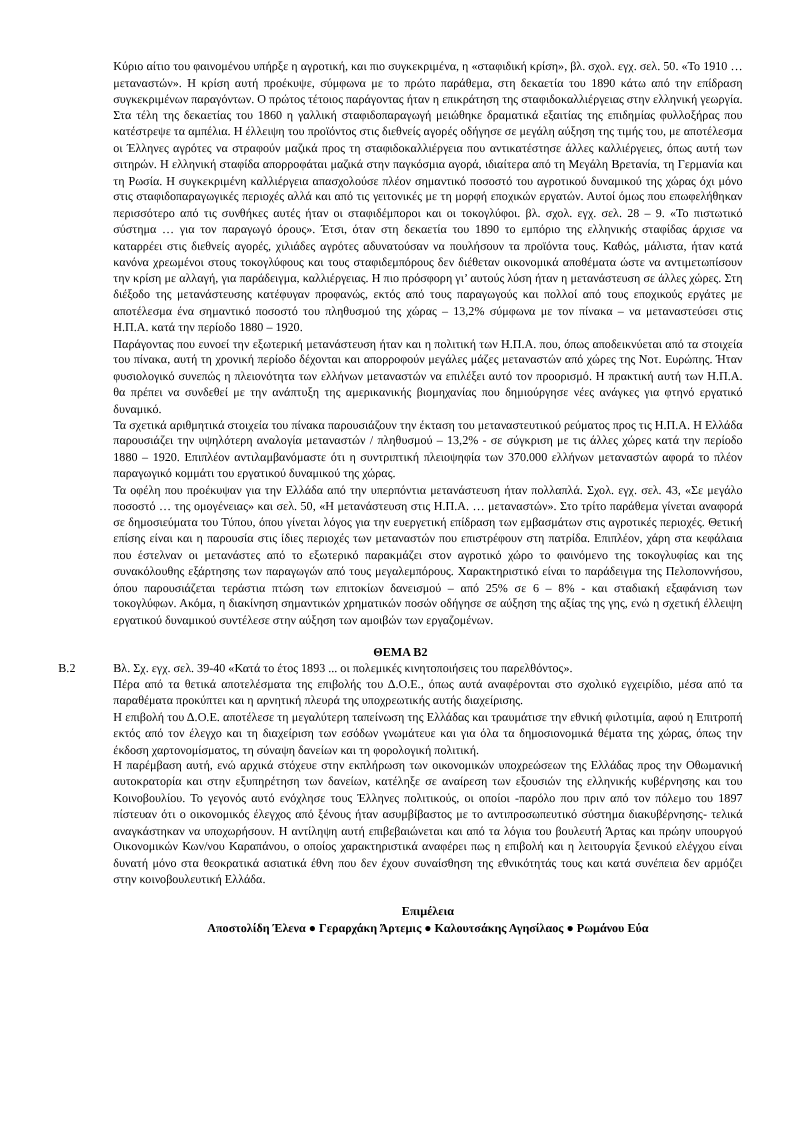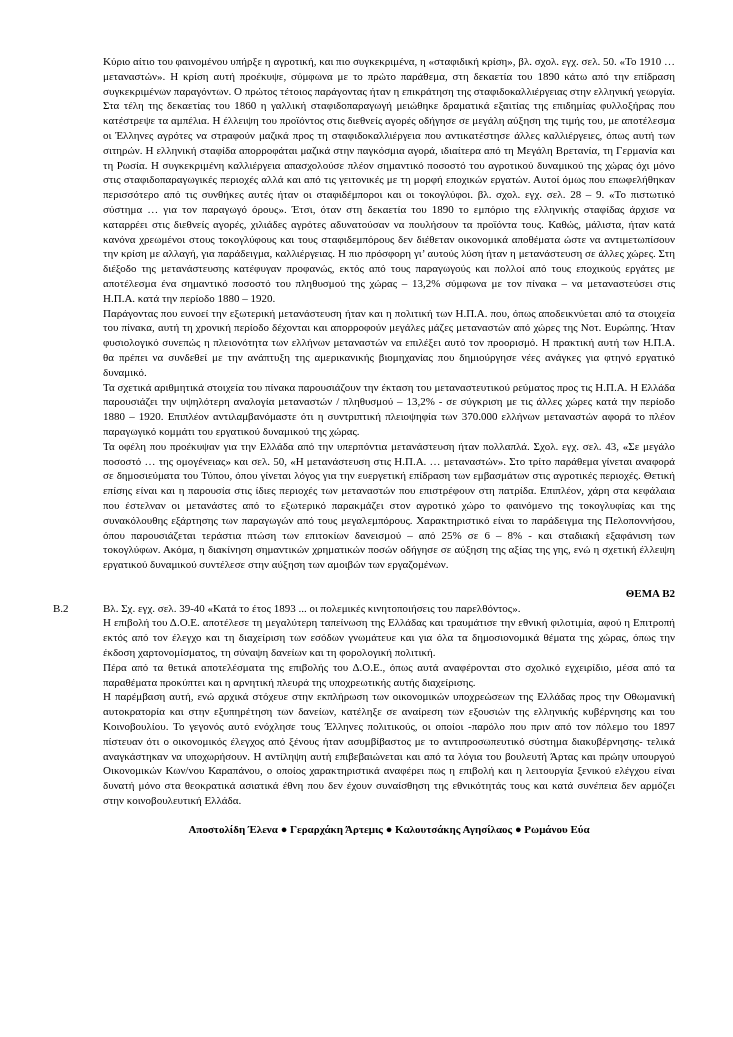--- a/index.html
+++ b/index.html
@@ -27,21 +27,21 @@
   }
   .para {
     margin: 0;
     padding: 0;
   }
   .theme-heading {
     font-size: 11px;
     line-height: 14.8px;
     font-weight: bold;
     margin: 14px 0 0 -50px;
-    text-align: right;
+    text-align: center;
   }
   .b2-block {
     position: relative;
     margin: 0;
   }
   .b2-label {
     position: absolute;
     left: -50px;
     top: 0;
     font-weight: normal;
@@ -67,23 +67,24 @@
       <p class="para">Παράγοντας που ευνοεί την εξωτερική μετανάστευση ήταν και η πολιτική των Η.Π.Α. που, όπως αποδεικνύεται από τα στοιχεία του πίνακα, αυτή τη χρονική περίοδο δέχονται και απορροφούν μεγάλες μάζες μεταναστών από χώρες της Νοτ. Ευρώπης. Ήταν φυσιολογικό συνεπώς η πλειονότητα των ελλήνων μεταναστών να επιλέξει αυτό τον προορισμό. Η πρακτική αυτή των Η.Π.Α. θα πρέπει να συνδεθεί με την ανάπτυξη της αμερικανικής βιομηχανίας που δημιούργησε νέες ανάγκες για φτηνό εργατικό δυναμικό.</p>
       <p class="para">Τα σχετικά αριθμητικά στοιχεία του πίνακα παρουσιάζουν την έκταση του μεταναστευτικού ρεύματος προς τις Η.Π.Α. Η Ελλάδα παρουσιάζει την υψηλότερη αναλογία μεταναστών / πληθυσμού – 13,2% - σε σύγκριση με τις άλλες χώρες κατά την περίοδο 1880 – 1920. Επιπλέον αντιλαμβανόμαστε ότι η συντριπτική πλειοψηφία των 370.000 ελλήνων μεταναστών αφορά το πλέον παραγωγικό κομμάτι του εργατικού δυναμικού της χώρας.</p>
       <p class="para">Τα οφέλη που προέκυψαν για την Ελλάδα από την υπερπόντια μετανάστευση ήταν πολλαπλά. Σχολ. εγχ. σελ. 43, «Σε μεγάλο ποσοστό … της ομογένειας» και σελ. 50, «Η μετανάστευση στις Η.Π.Α. … μεταναστών». Στο τρίτο παράθεμα γίνεται αναφορά σε δημοσιεύματα του Τύπου, όπου γίνεται λόγος για την ευεργετική επίδραση των εμβασμάτων στις αγροτικές περιοχές. Θετική επίσης είναι και η παρουσία στις ίδιες περιοχές των μεταναστών που επιστρέφουν στη πατρίδα. Επιπλέον, χάρη στα κεφάλαια που έστελναν οι μετανάστες από το εξωτερικό παρακμάζει στον αγροτικό χώρο το φαινόμενο της τοκογλυφίας και της συνακόλουθης εξάρτησης των παραγωγών από τους μεγαλεμπόρους. Χαρακτηριστικό είναι το παράδειγμα της Πελοποννήσου, όπου παρουσιάζεται τεράστια πτώση των επιτοκίων δανεισμού – από 25% σε 6 – 8% - και σταδιακή εξαφάνιση των τοκογλύφων. Ακόμα, η διακίνηση σημαντικών χρηματικών ποσών οδήγησε σε αύξηση της αξίας της γης, ενώ η σχετική έλλειψη εργατικού δυναμικού συντέλεσε στην αύξηση των αμοιβών των εργαζομένων.</p>
     </section>
 
     <h2 class="theme-heading">ΘΕΜΑ Β2</h2>
 
     <section class="b2-block">
       <span class="b2-label">Β.2</span>
       <p class="para">Βλ. Σχ. εγχ. σελ. 39-40 «Κατά το έτος 1893 ... οι πολεμικές κινητοποιήσεις του παρελθόντος».</p>
+      <p class="para">Πέρα από τα θετικά αποτελέσματα της επιβολής του Δ.Ο.Ε., όπως αυτά αναφέρονται στο σχολικό εγχειρίδιο, μέσα από τα παραθέματα προκύπτει και η αρνητική πλευρά της υποχρεωτικής αυτής διαχείρισης.</p>
       <p class="para">Η επιβολή του Δ.Ο.Ε. αποτέλεσε τη μεγαλύτερη ταπείνωση της Ελλάδας και τραυμάτισε την εθνική φιλοτιμία, αφού η Επιτροπή εκτός από τον έλεγχο και τη διαχείριση των εσόδων γνωμάτευε και για όλα τα δημοσιονομικά θέματα της χώρας, όπως την έκδοση χαρτονομίσματος, τη σύναψη δανείων και τη φορολογική πολιτική.</p>
-      <p class="para">Πέρα από τα θετικά αποτελέσματα της επιβολής του Δ.Ο.Ε., όπως αυτά αναφέρονται στο σχολικό εγχειρίδιο, μέσα από τα παραθέματα προκύπτει και η αρνητική πλευρά της υποχρεωτικής αυτής διαχείρισης.</p>
       <p class="para">Η παρέμβαση αυτή, ενώ αρχικά στόχευε στην εκπλήρωση των οικονομικών υποχρεώσεων της Ελλάδας προς την Οθωμανική αυτοκρατορία και στην εξυπηρέτηση των δανείων, κατέληξε σε αναίρεση των εξουσιών της ελληνικής κυβέρνησης και του Κοινοβουλίου. Το γεγονός αυτό ενόχλησε τους Έλληνες πολιτικούς, οι οποίοι -παρόλο που πριν από τον πόλεμο του 1897 πίστευαν ότι ο οικονομικός έλεγχος από ξένους ήταν ασυμβίβαστος με το αντιπροσωπευτικό σύστημα διακυβέρνησης- τελικά αναγκάστηκαν να υποχωρήσουν. Η αντίληψη αυτή επιβεβαιώνεται και από τα λόγια του βουλευτή Άρτας και πρώην υπουργού Οικονομικών Κων/νου Καραπάνου, ο οποίος χαρακτηριστικά αναφέρει πως η επιβολή και η λειτουργία ξενικού ελέγχου είναι δυνατή μόνο στα θεοκρατικά ασιατικά έθνη που δεν έχουν συναίσθηση της εθνικότητάς τους και κατά συνέπεια δεν αρμόζει στην κοινοβουλευτική Ελλάδα.</p>
     </section>
 
     <footer class="credits">
+      <div class="credits-title">Επιμέλεια</div>
       <div class="credits-names">Αποστολίδη Έλενα ● Γεραρχάκη Άρτεμις ● Καλουτσάκης Αγησίλαος ● Ρωμάνου Εύα</div>
     </footer>
 
   </div>
 </div>
 
 </body></html>

